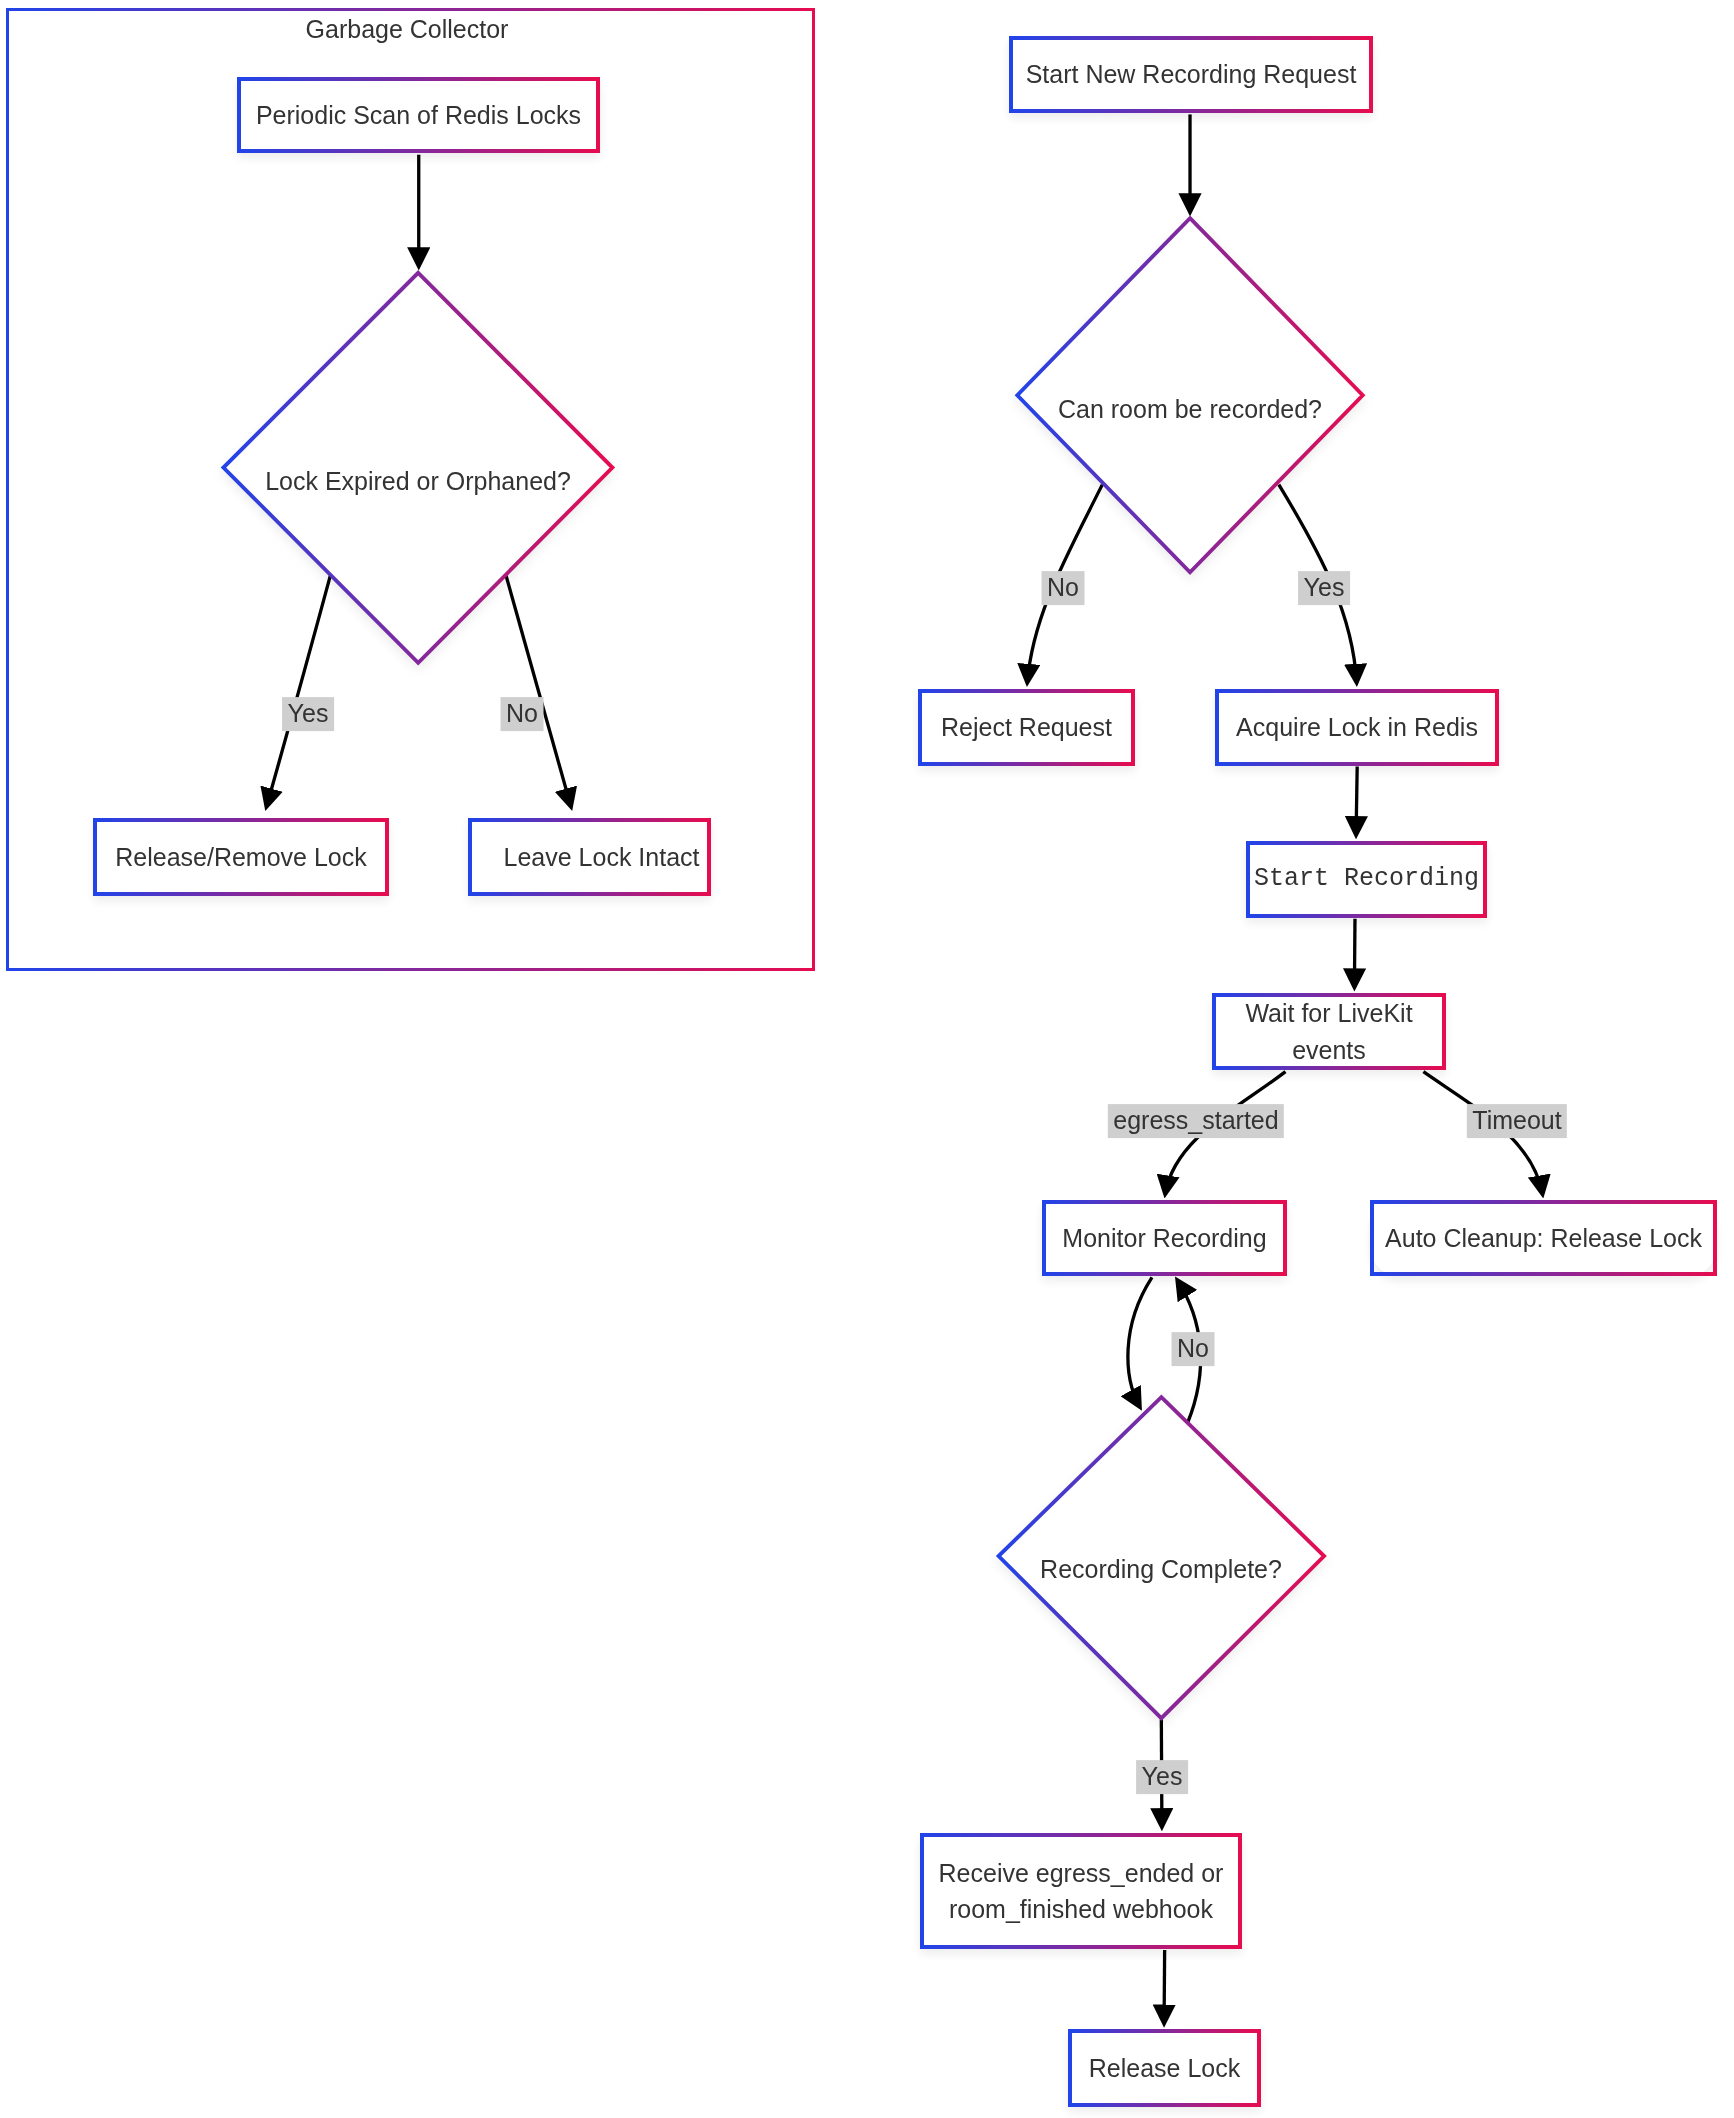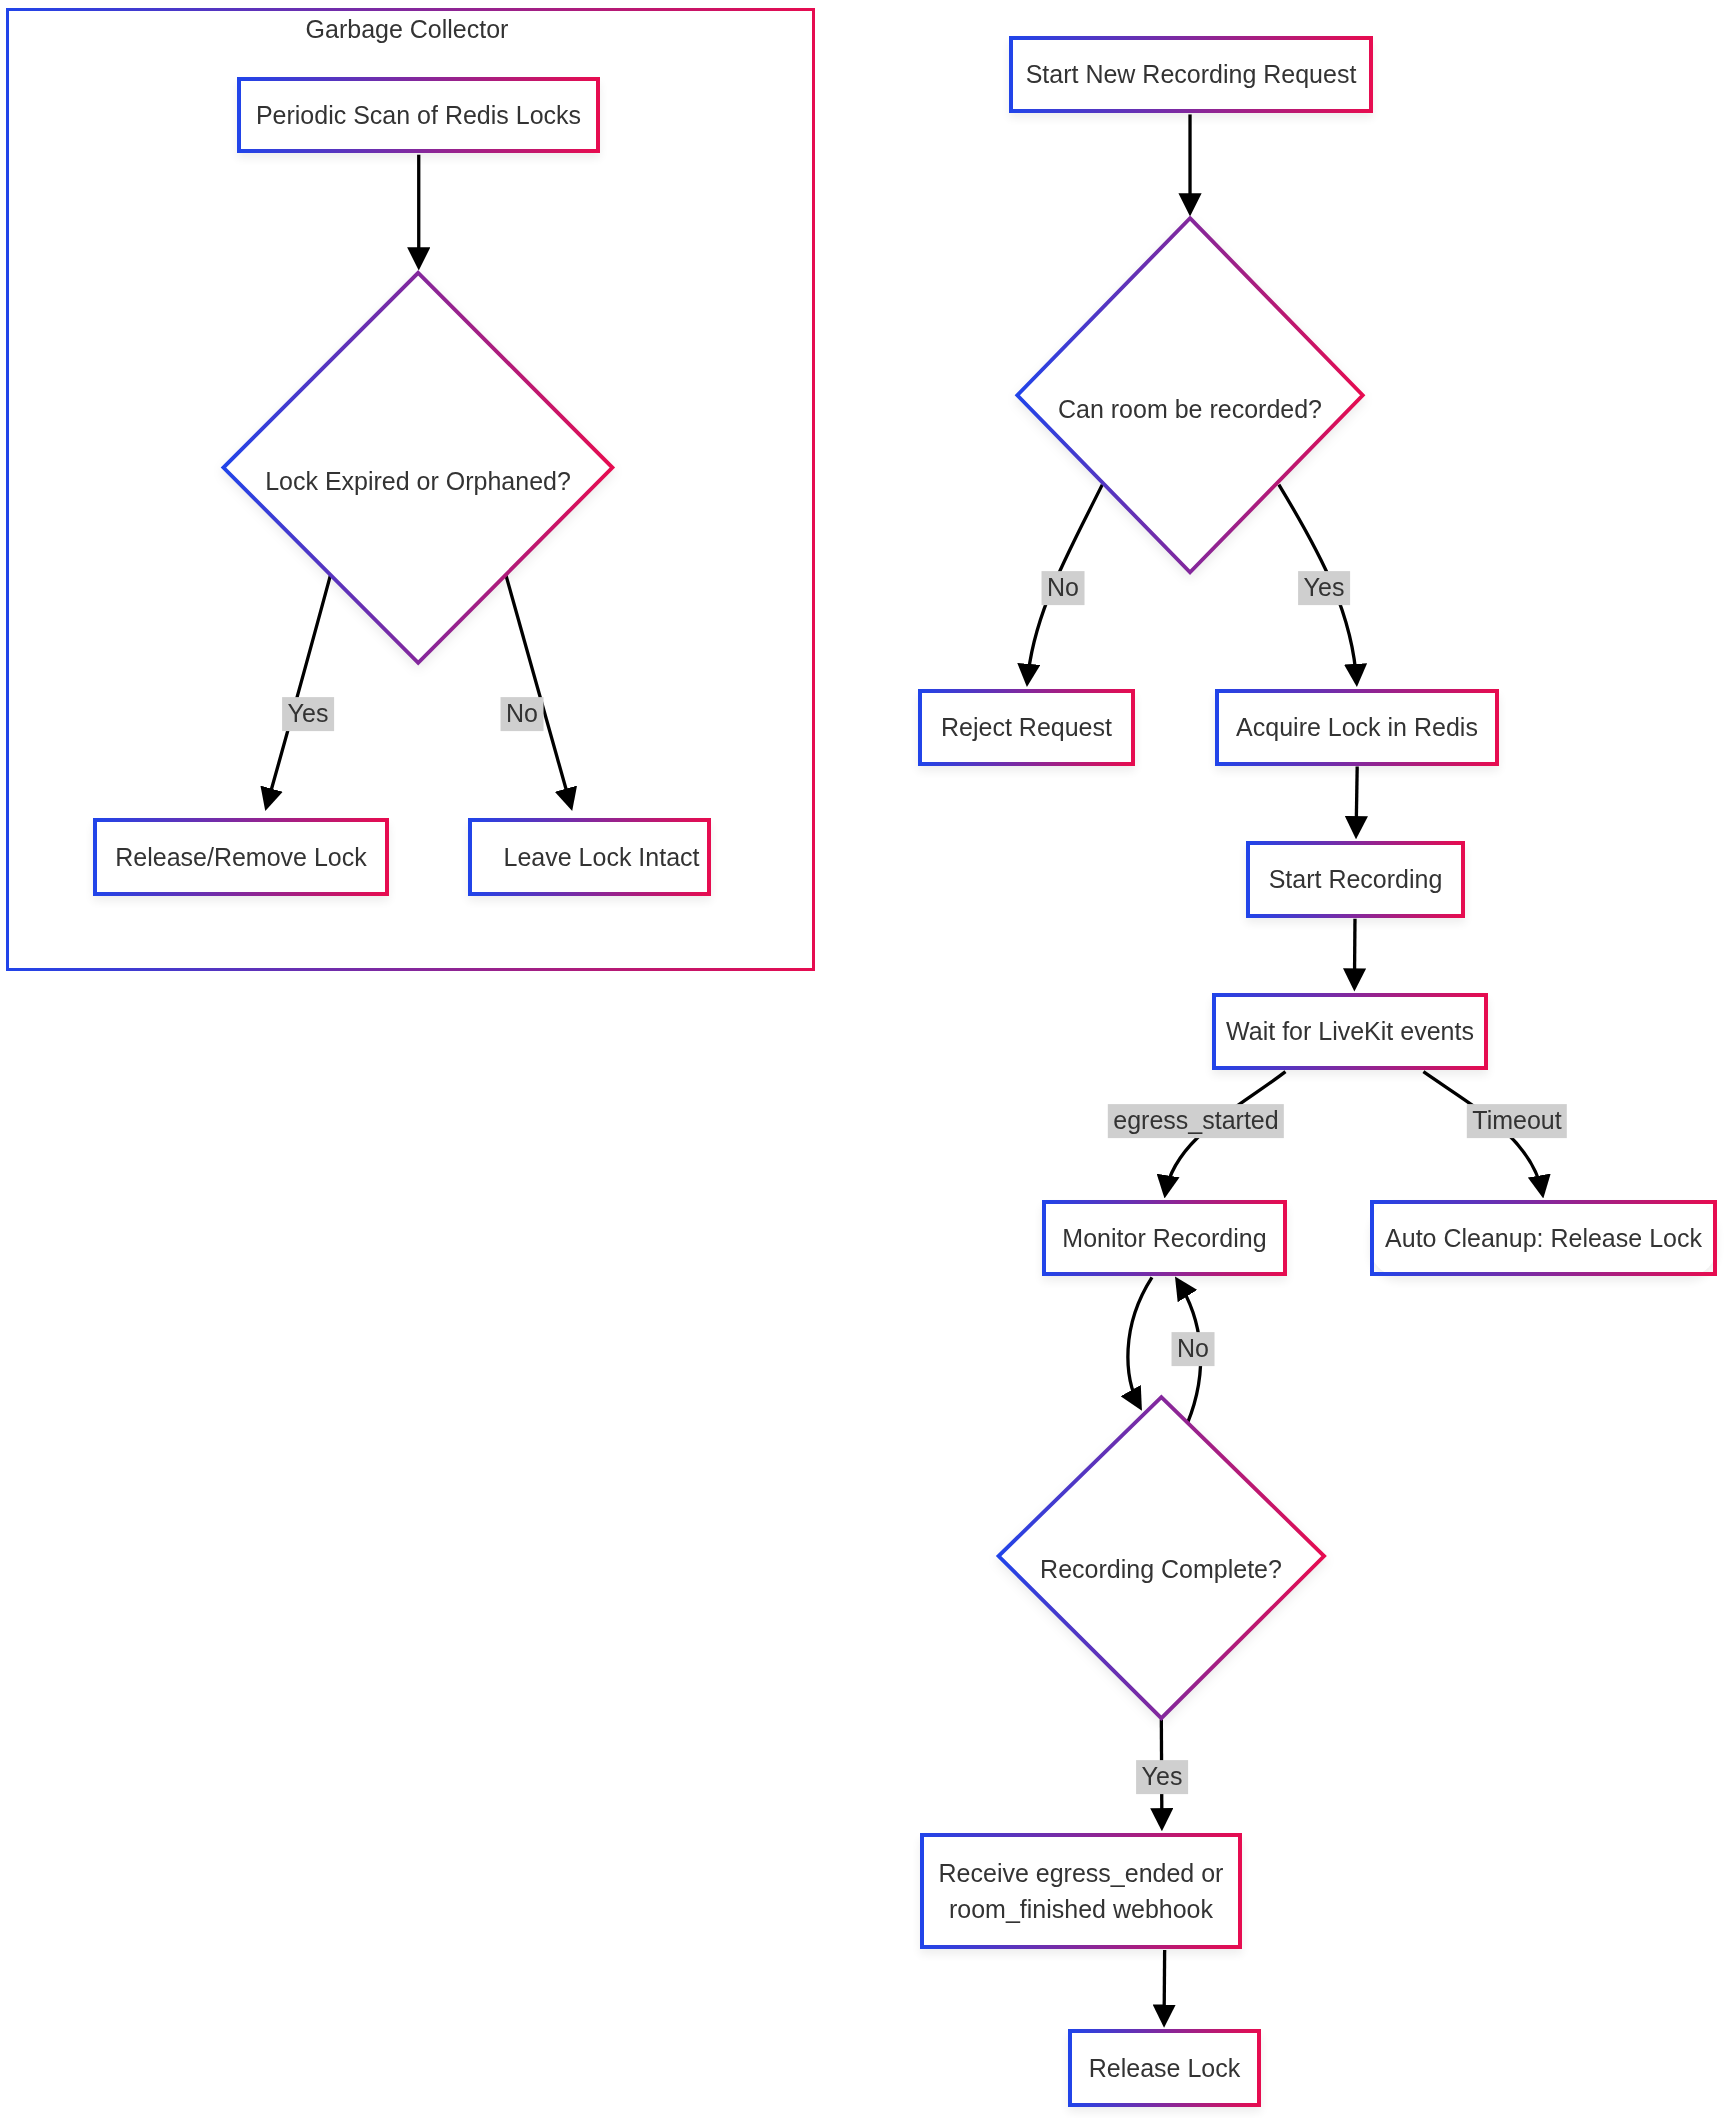--- a/index.html
+++ b/index.html
@@ -112,22 +112,22 @@
   <div class="dlabel" style="left:418px;top:469px;">Lock Expired or Orphaned?</div>
   <div class="dlabel" style="left:1190px;top:397px;">Can room be recorded?</div>
   <div class="dlabel" style="left:1161px;top:1557px;">Recording Complete?</div>
 
   <div class="node" style="left:237px;top:77px;width:363px;height:76px;">Periodic Scan of Redis Locks</div>
   <div class="node" style="left:93px;top:818px;width:296px;height:78px;">Release/Remove Lock</div>
   <div class="node" style="left:468px;top:818px;width:243px;height:78px;padding-left:24px;">Leave Lock Intact</div>
   <div class="node" style="left:1009px;top:36px;width:364px;height:77px;">Start New Recording Request</div>
   <div class="node" style="left:918px;top:689px;width:217px;height:77px;">Reject Request</div>
   <div class="node" style="left:1215px;top:689px;width:284px;height:77px;">Acquire Lock in Redis</div>
-  <div class="node" style="left:1246px;top:841px;width:219px;height:77px;">Start Recording</div>
-  <div class="node" style="left:1212px;top:993px;width:276px;height:77px;">Wait for LiveKit events</div>
+  <div class="node" style="left:1246px;top:841px;width:241px;height:77px;font-family:Liberation Mono, monospace;">Start Recording</div>
+  <div class="node" style="left:1212px;top:993px;width:234px;height:77px;">Wait for LiveKit events</div>
   <div class="node" style="left:1042px;top:1200px;width:245px;height:76px;">Monitor Recording</div>
   <div class="node" style="left:1370px;top:1200px;width:347px;height:76px;border-radius:29px;">Auto Cleanup: Release Lock</div>
   <div class="node" style="left:920px;top:1833px;width:322px;height:116px;">Receive egress_ended or
 room_finished webhook</div>
   <div class="node" style="left:1068px;top:2029px;width:193px;height:78px;">Release Lock</div>
 
   <div class="elabel" style="left:308px;top:714px;">Yes</div>
   <div class="elabel" style="left:522px;top:714px;">No</div>
   <div class="elabel" style="left:1063px;top:588px;">No</div>
   <div class="elabel" style="left:1324px;top:588px;">Yes</div>

